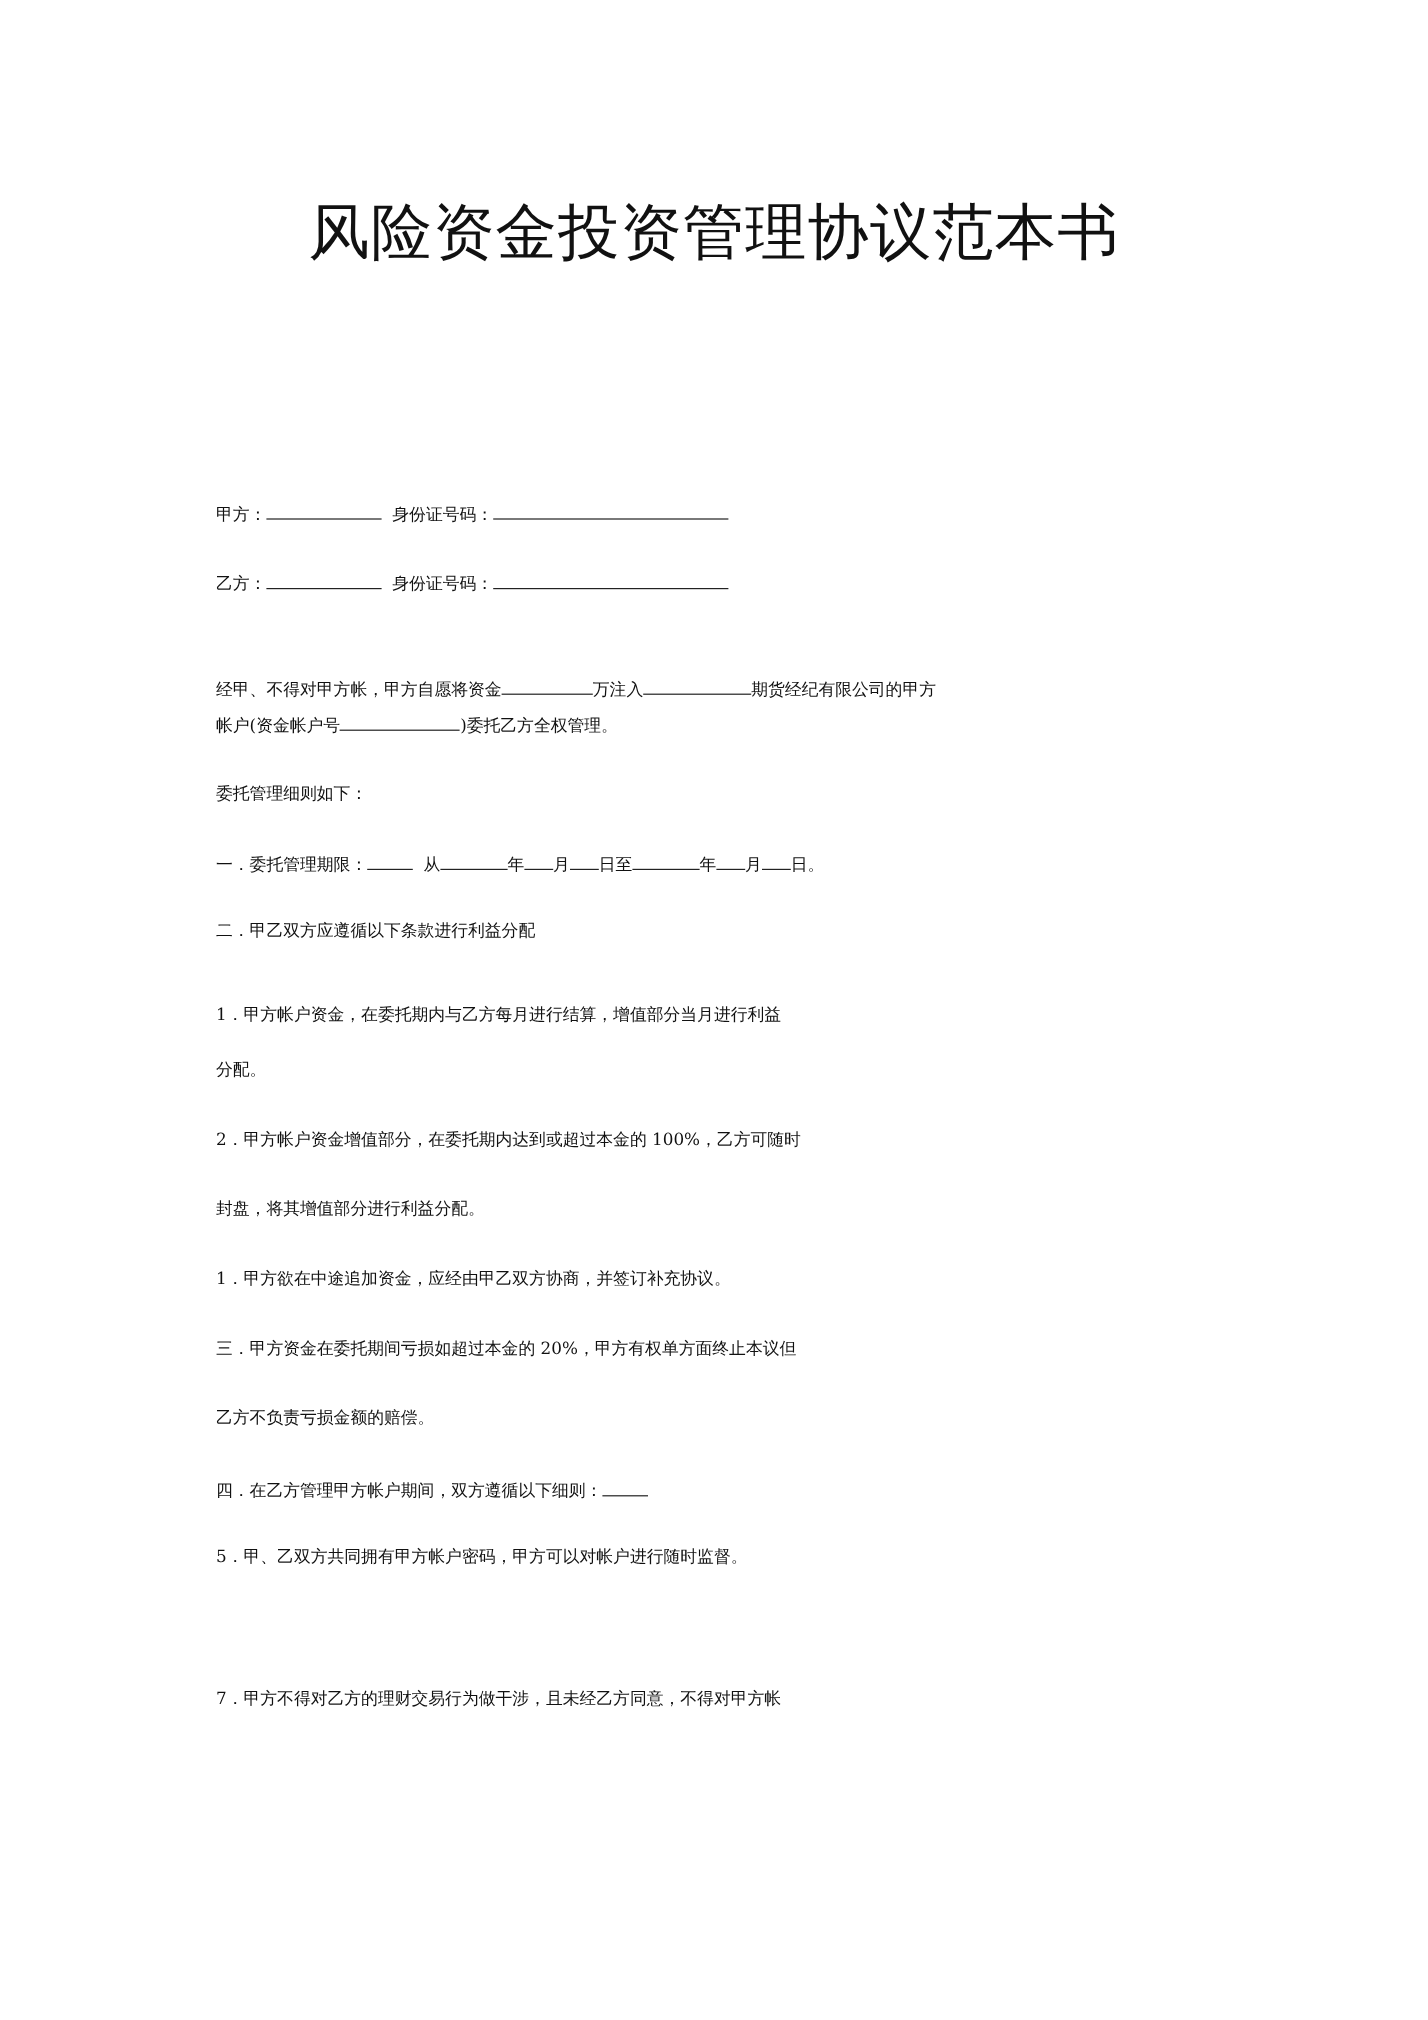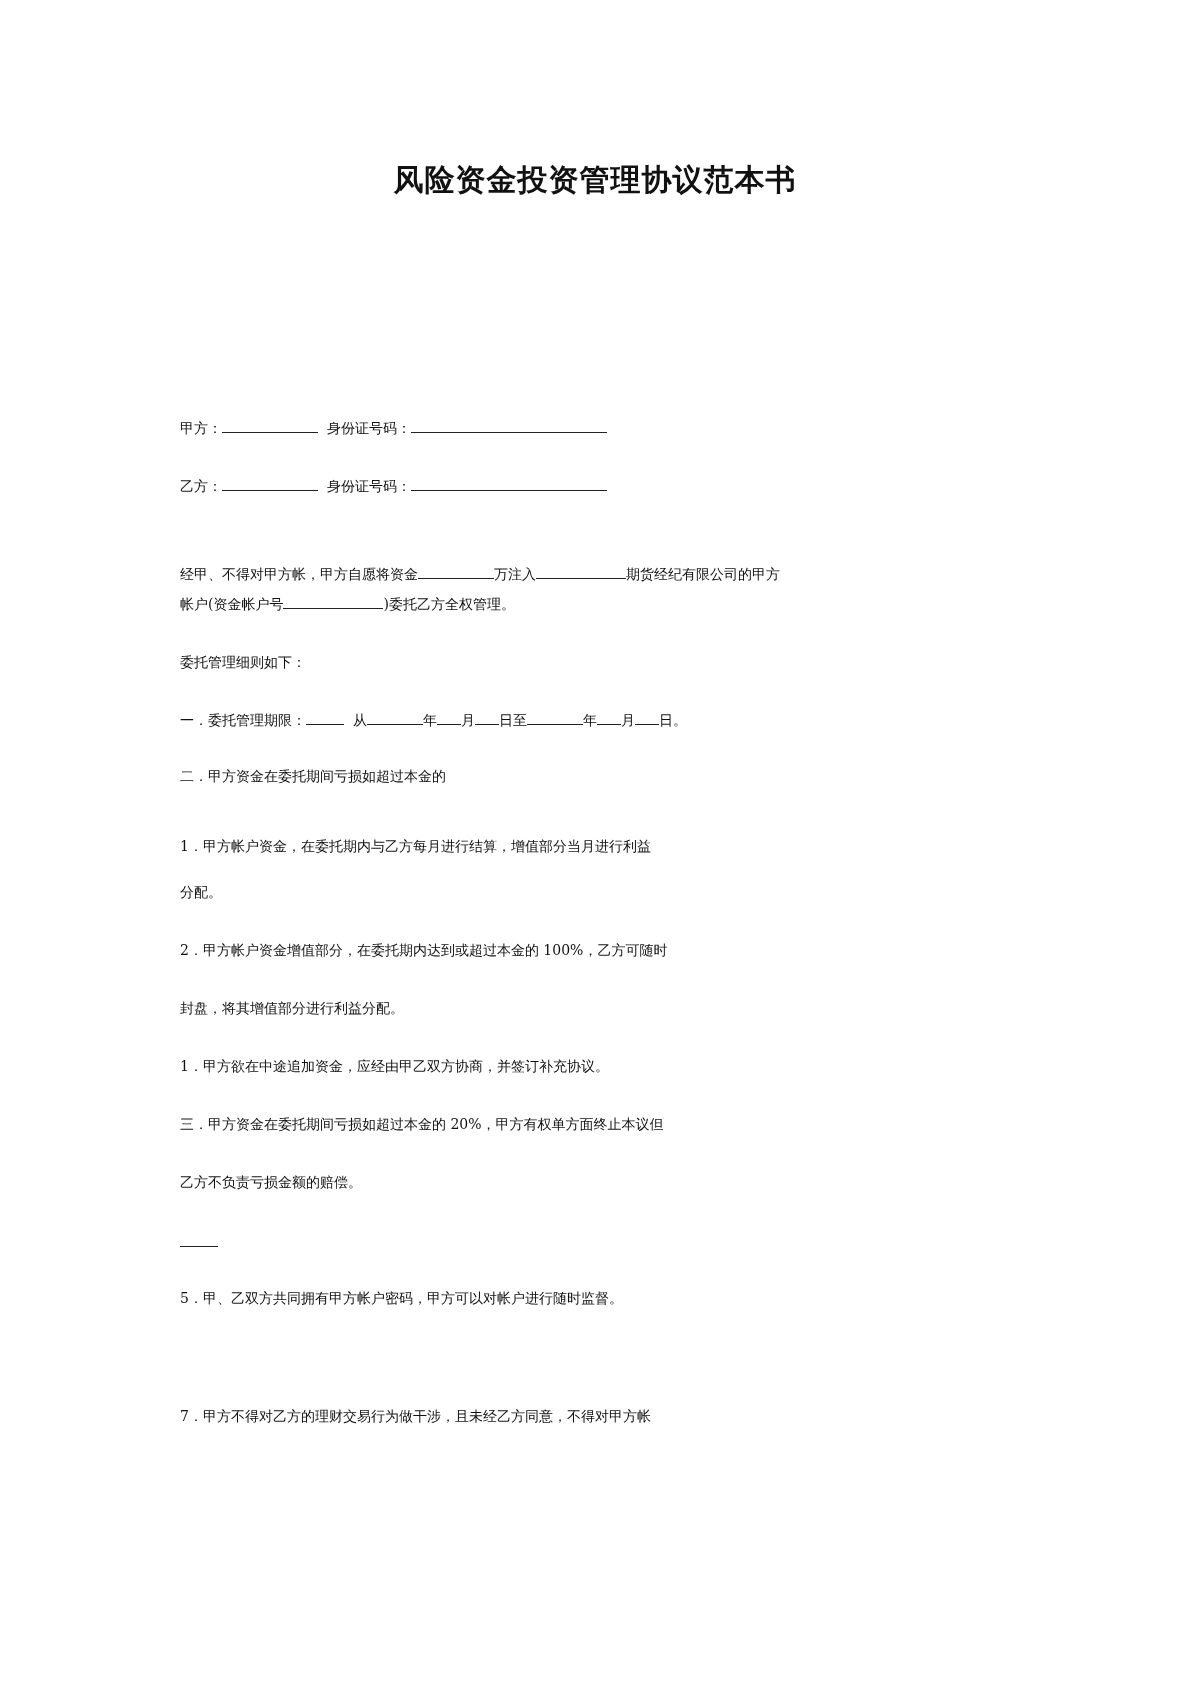--- a/index.html
+++ b/index.html
@@ -1,19 +1,19 @@
 <!DOCTYPE html>
 <html><head>
   <meta charset="utf-8">
   <style>
     html, body { margin: 0; padding: 0; background: #ffffff; }
     body { width: 1190px; height: 1683px; position: relative; overflow: hidden;
            font-family: "DejaVu Serif", "Liberation Serif", serif; color: #111; }
     .title { position: absolute; left: 0; width: 1190px; top: 160px; text-align: center;
-             font-size: 30px; font-weight: bold; letter-spacing: 1px; }
+             font-size: 51px; font-weight: normal; letter-spacing: 1px; }
     .line { position: absolute; left: 180px; font-size: 14px; white-space: nowrap; line-height: 24px; }
     .blank { display: inline-block; border-bottom: 1px solid #222; height: 18px; vertical-align: baseline; }
   </style>
 </head>
 <body>
 
 <div>
   <div class="title">风险资金投资管理协议范本书</div>
 
   <div class="line" style="top:414px">
@@ -30,28 +30,28 @@
   <div class="line" style="top:590px">
     <span>帐户(资金帐户号</span><span class="blank" style="width:100px"></span><span>)委托乙方全权管理。</span>
   </div>
 
   <div class="line" style="top:650px">委托管理细则如下：</div>
 
   <div class="line" style="top:706px">
     <span>一．委托管理期限：</span><span class="blank" style="width:38px"></span>&nbsp;&nbsp;<span>从</span><span class="blank" style="width:56px"></span><span>年</span><span class="blank" style="width:24px"></span><span>月</span><span class="blank" style="width:24px"></span><span>日至</span><span class="blank" style="width:56px"></span><span>年</span><span class="blank" style="width:24px"></span><span>月</span><span class="blank" style="width:24px"></span><span>日。</span>
   </div>
 
-  <div class="line" style="top:764px">二．甲方资金在委托期间亏损如超过本金的</div>
+  <div class="line" style="top:764px">二．甲乙双方应遵循以下条款进行利益分配</div>
   <div class="line" style="top:834px">1．甲方帐户资金，在委托期内与乙方每月进行结算，增值部分当月进行利益</div>
   <div class="line" style="top:880px">分配。</div>
   <div class="line" style="top:938px">2．甲方帐户资金增值部分，在委托期内达到或超过本金的 100%，乙方可随时</div>
   <div class="line" style="top:996px">封盘，将其增值部分进行利益分配。</div>
   <div class="line" style="top:1054px">1．甲方欲在中途追加资金，应经由甲乙双方协商，并签订补充协议。</div>
 
   <div class="line" style="top:1112px">三．甲方资金在委托期间亏损如超过本金的 20%，甲方有权单方面终止本议但</div>
   <div class="line" style="top:1170px">乙方不负责亏损金额的赔偿。</div>
 
   <div class="line" style="top:1228px">
-    <span class="blank" style="width:38px"></span>
+    <span>四．在乙方管理甲方帐户期间，双方遵循以下细则：</span><span class="blank" style="width:38px"></span>
   </div>
   <div class="line" style="top:1286px">5．甲、乙双方共同拥有甲方帐户密码，甲方可以对帐户进行随时监督。</div>
   <div class="line" style="top:1404px">7．甲方不得对乙方的理财交易行为做干涉，且未经乙方同意，不得对甲方帐</div>
 </div>
 
 </body></html>

